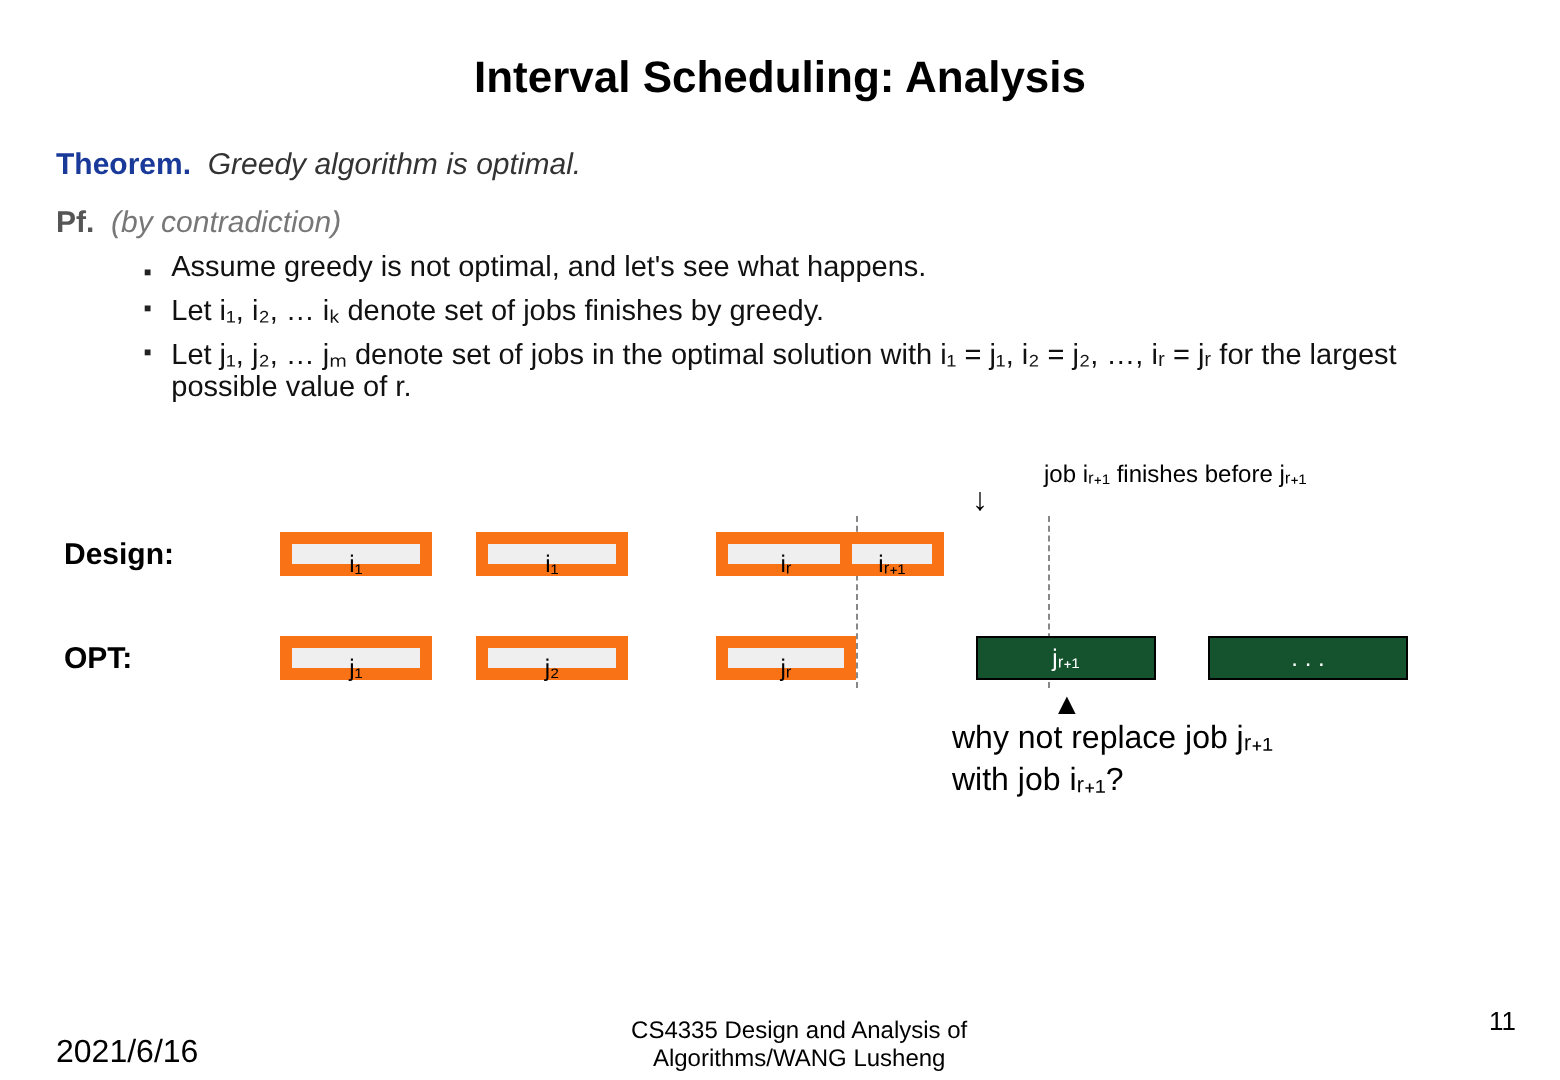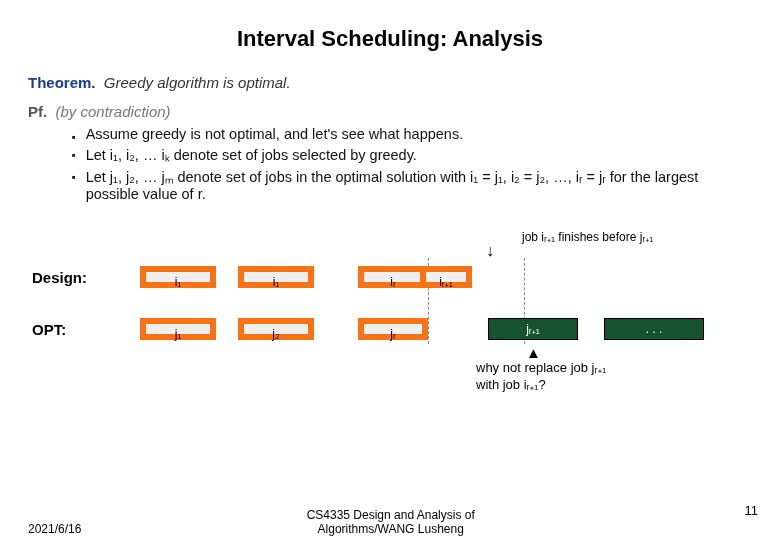--- a/index.html
+++ b/index.html
@@ -29,23 +29,23 @@
   .bullets .sq { font-size: 6px; margin: 8px 10px 0 0; color: #222; }
   .diagram { position: relative; margin-top: 26px; height: 150px; }
   .anno-top { position: absolute; top: 0; left: 448px; font-size: 12px; color: #000; padding-left: 46px; }
   .arrow-down { position: absolute; top: 14px; left: 458px; font-size: 16px; color: #000; }
   .row { position: absolute; left: 0; right: 0; height: 26px; }
   .rowlabel { position: absolute; left: 4px; top: 3px; font-size: 15px; font-weight: 600; color: #000; }
   .bar { position: absolute; height: 22px; background: #efefef; border: 6px solid #f97316; font-size: 12px; text-align: center; line-height: 20px; color: #000; }
   .bar.blue { background: #14532d; color: #fff; border: 1px solid #000; }
   .vdash { position: absolute; border-left: 1px dashed #888; }
   .arrow-up { position: absolute; font-size: 15px; color: #000; }
-  .anno-bot { position: absolute; font-size: 13px; color: #000; line-height: 1.3; }
+  .anno-bot { position: absolute; font-size: 16px; color: #000; line-height: 1.3; }
   .footer { position: absolute; bottom: 4px; left: 0; right: 0; display: flex; align-items: flex-end; }
-  .fdate { font-size: 12px; color: #000; margin-left: 28px; margin-top: 24px; }
+  .fdate { font-size: 16px; color: #000; margin-left: 28px; margin-top: 24px; }
   .fcourse { font-size: 12px; color: #000; text-align: center; flex: 1; }
   .pagenum { position: absolute; right: 22px; bottom: 22px; font-size: 13px; color: #000; }
 </style>
 </head>
 <body>
 <div class="slide">
 
   <div class="title">Interval Scheduling:  Analysis</div>
 
   <div class="line">
@@ -58,21 +58,21 @@
     <span class="pf-hint">(by contradiction)</span>
   </div>
 
   <div class="bullets">
     <div class="bitem">
         <span class="sq">■</span>
         <span>Assume greedy is not optimal, and let's see what happens.</span>
       </div>
     <div class="bitem">
         <span class="sq">■</span>
-        <span>Let i₁, i₂, … iₖ denote set of jobs selected by greedy.</span>
+        <span>Let i₁, i₂, … iₖ denote set of jobs finishes by greedy.</span>
       </div>
     <div class="bitem">
         <span class="sq">■</span>
         <span>Let j₁, j₂, … jₘ denote set of jobs in the optimal solution with i₁ = j₁, i₂ = j₂, …, iᵣ = jᵣ for the largest possible value of r.</span>
       </div>
   </div>
 
   <div class="diagram">
     <div class="anno-top">job iᵣ₊₁ finishes before jᵣ₊₁</div>
     <div class="arrow-down">↓</div>

